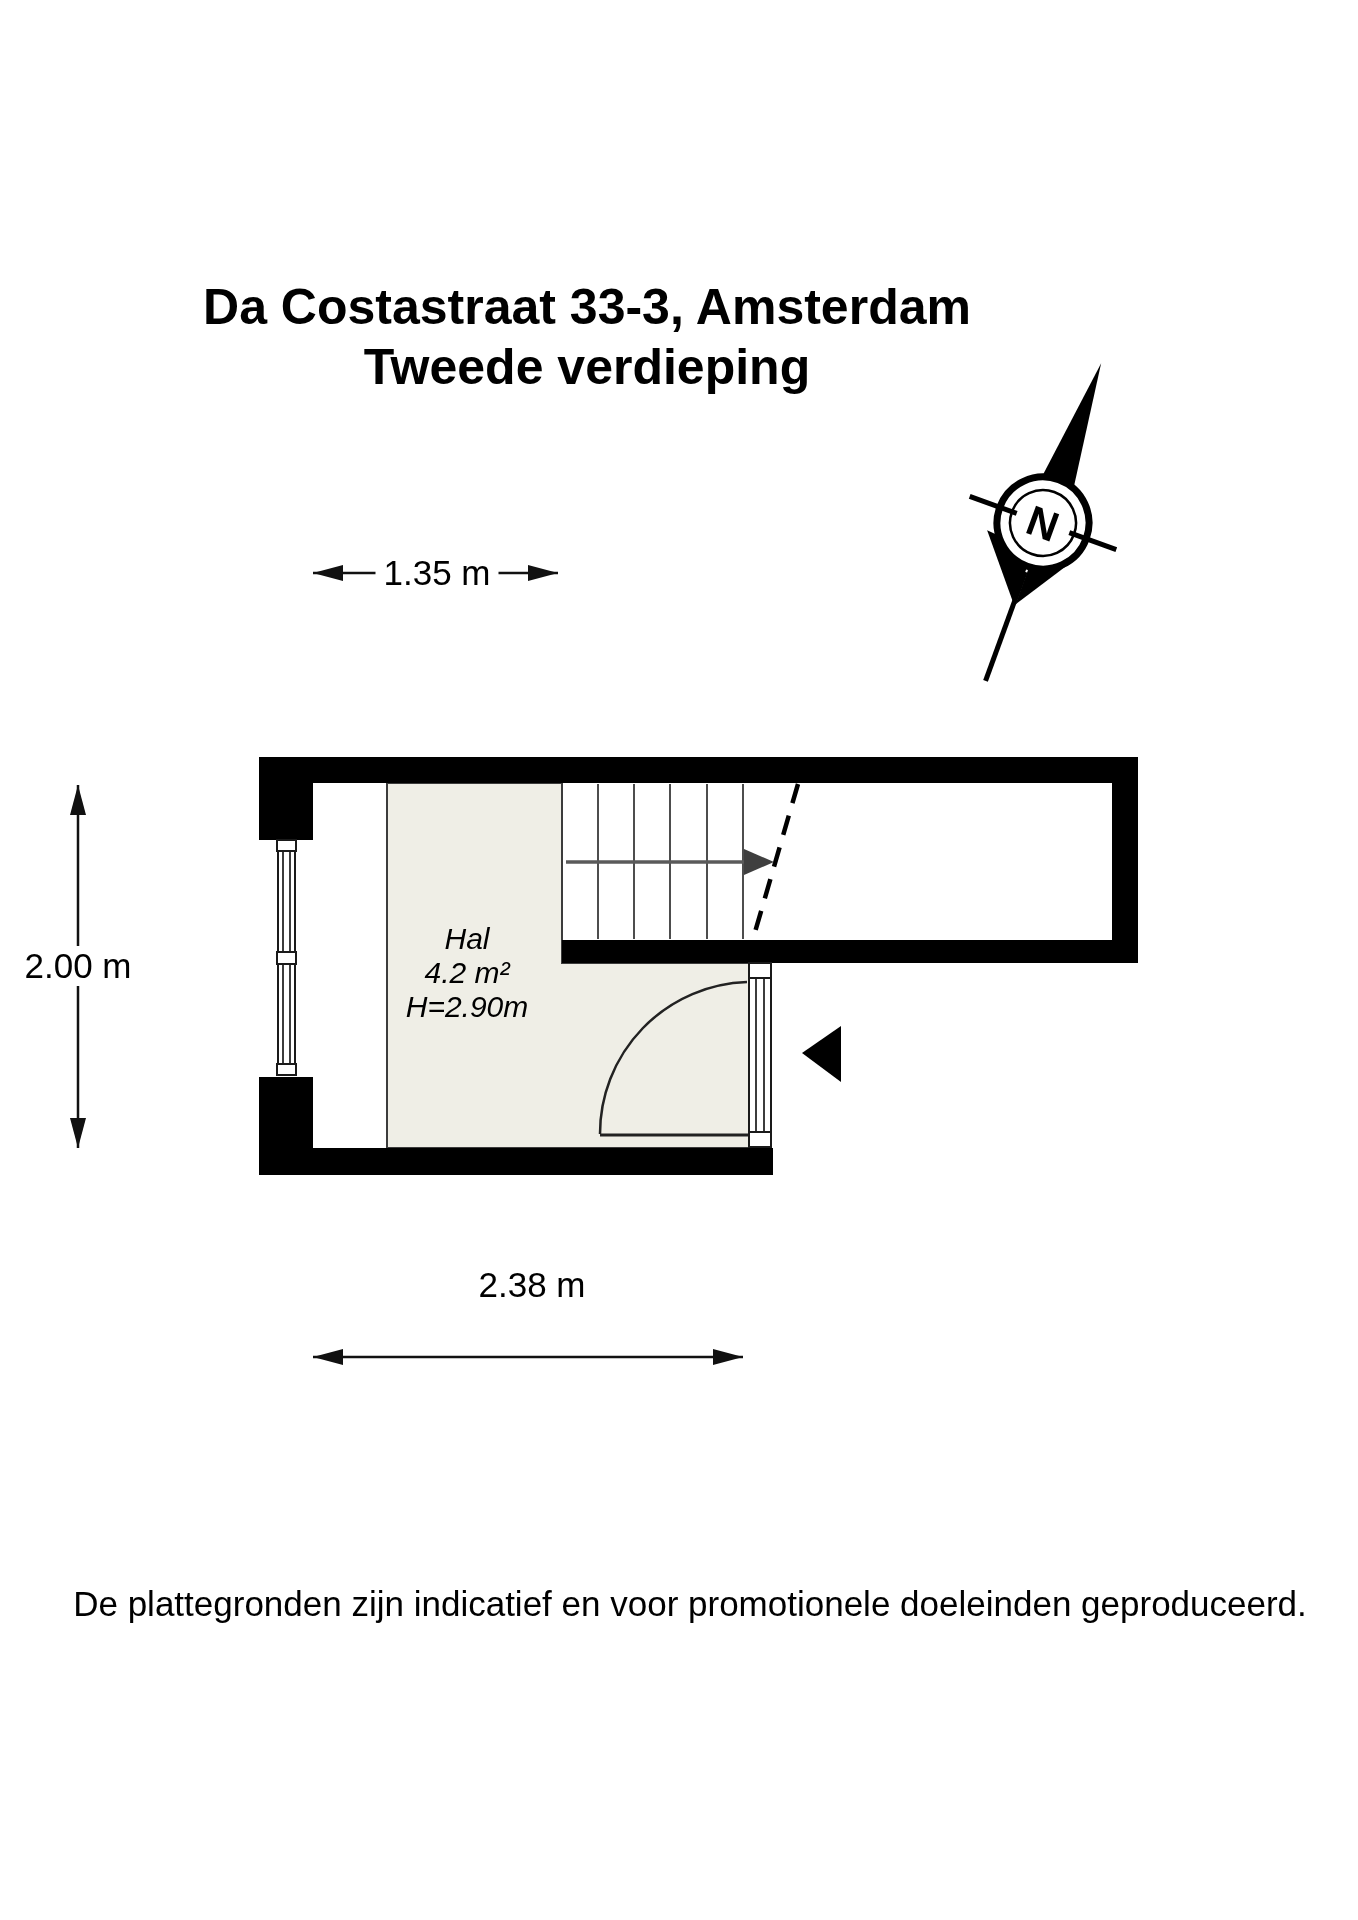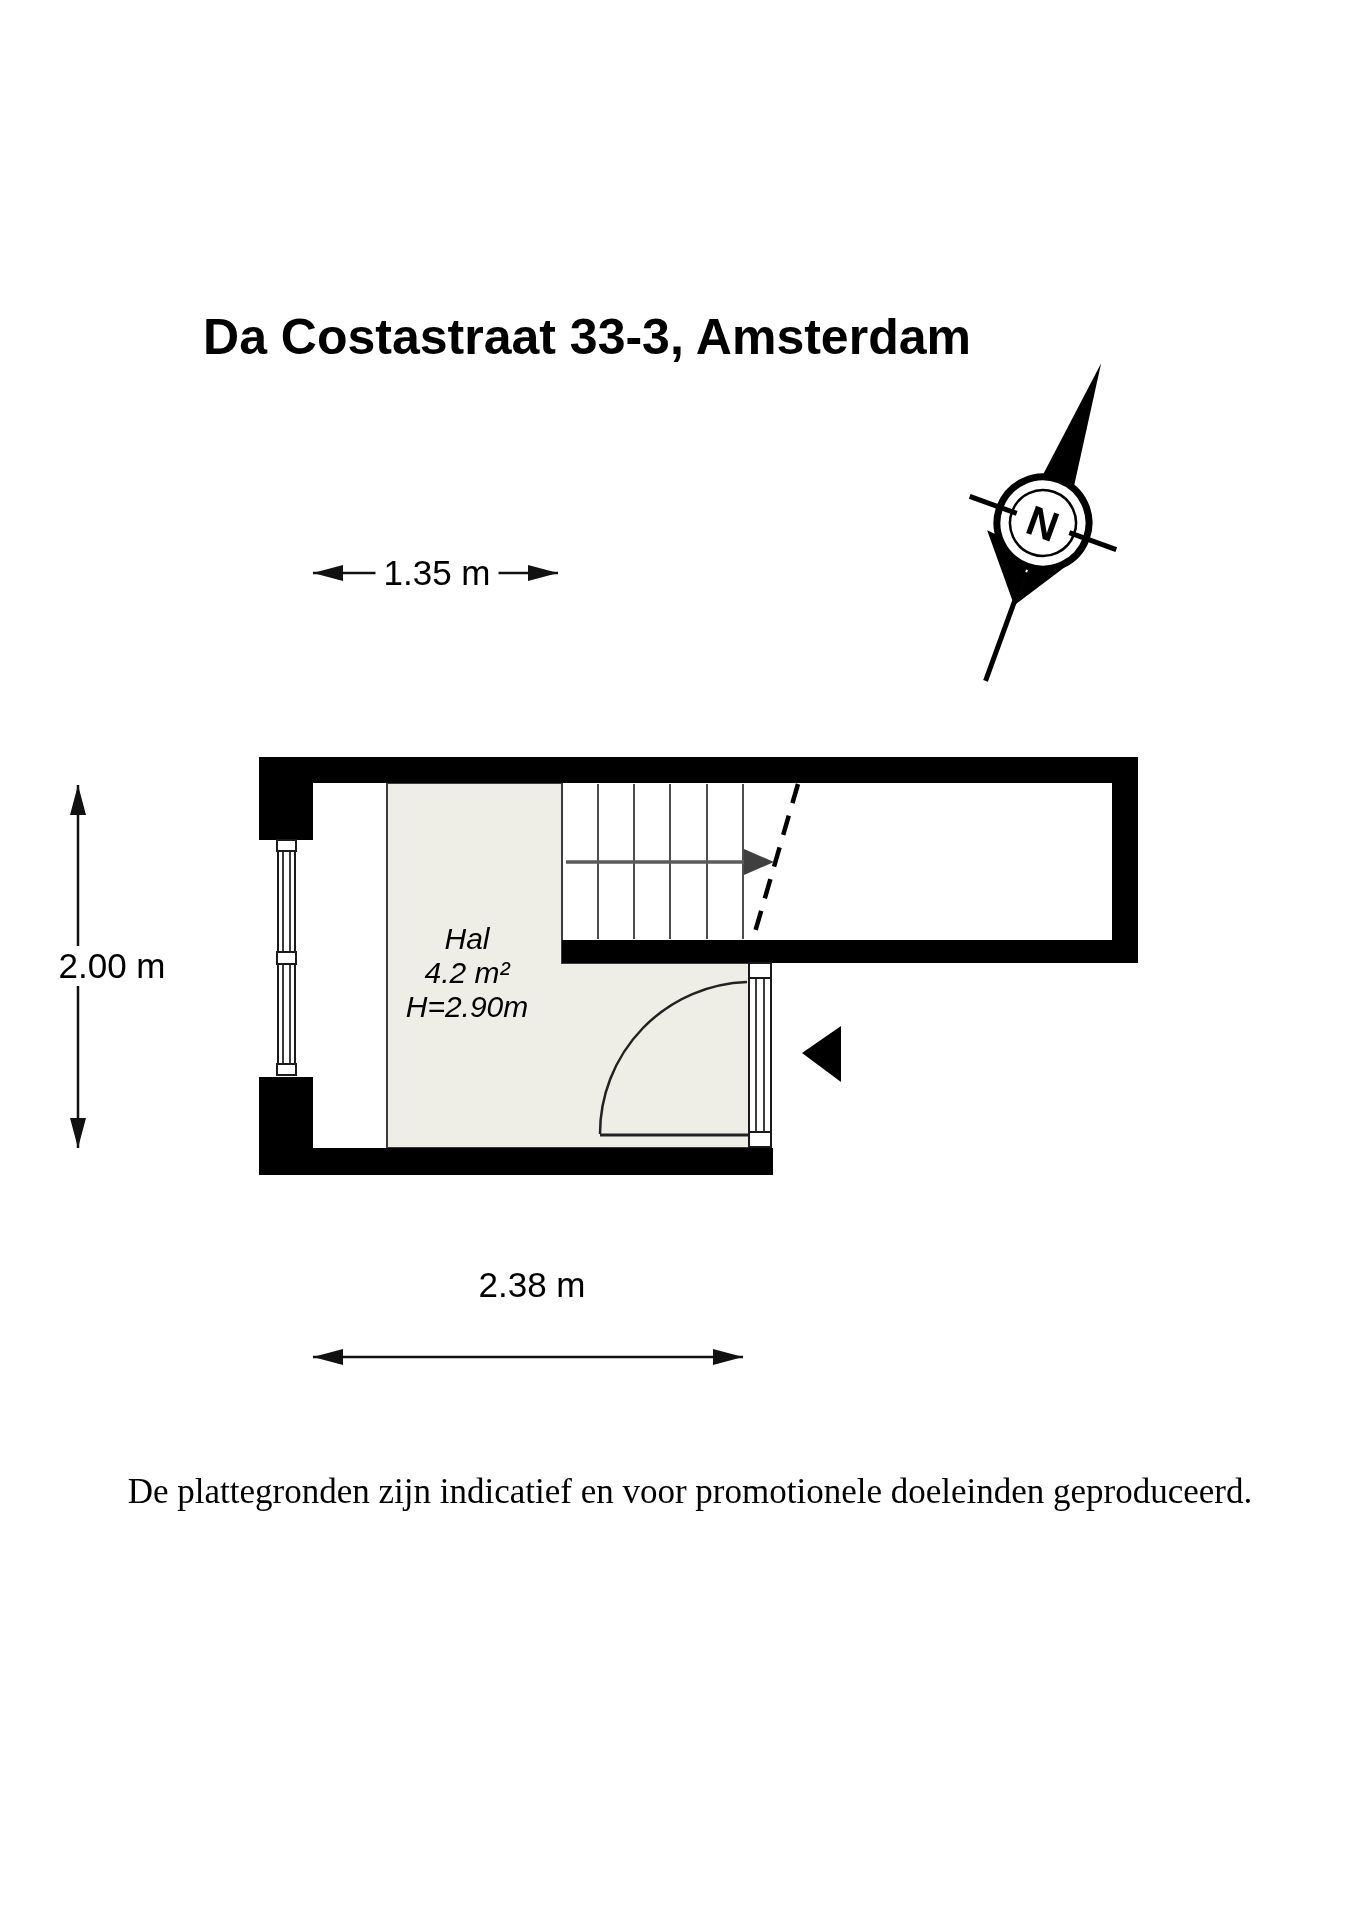--- a/index.html
+++ b/index.html
@@ -22,20 +22,21 @@
   .dimline{stroke:#111;stroke-width:2.5;fill:none;}
   .dimhead{fill:#111;}
 </style>
 </head>
 <body>
 
 <div class="canvas">
 
   <div class="abs center title" style="left:587px;top:337px;">
     <div>Da Costastraat 33-3, Amsterdam</div>
+    <div>Tweede verdieping</div>
   </div>
 
   <svg width="320" height="400" style="left:883px;top:323px;" viewBox="0 0 320 400">
     <g transform="translate(160,200) rotate(20)">
       <polygon points="-50,26 0,86 0,30" fill="#000"></polygon>
       <polygon points="2,86 42,24 2,28" fill="#000"></polygon>
       <line x1="0" y1="52" x2="0" y2="168" stroke="#000" stroke-width="5"></line>
       <polygon points="0,-170 -17,-42 17,-42" fill="#000"></polygon>
       <circle cx="0" cy="0" r="46" fill="#fff" stroke="#000" stroke-width="7"></circle>
       <circle cx="0" cy="0" r="33" fill="none" stroke="#000" stroke-width="2.5"></circle>
@@ -102,26 +103,26 @@
     </g>
 
     <g>
       <line class="dimline" x1="313" y1="1357" x2="743" y2="1357"></line>
       <polygon class="dimhead" points="313,1357 343,1349 343,1365"></polygon>
       <polygon class="dimhead" points="743,1357 713,1349 713,1365"></polygon>
     </g>
   </svg>
 
   <div class="abs center dim-label" style="left:437px;top:573px;">1.35 m</div>
-  <div class="abs center dim-label" style="left:78px;top:966px;margin-left:34px;">2.00 m</div>
+  <div class="abs center dim-label" style="left:78px;top:966px;">2.00 m</div>
   <div class="abs center dim-label" style="left:532px;top:1285px;">2.38 m</div>
 
   <div class="abs center room-label" style="left:467px;top:973px;">
     <div>Hal</div>
     <div>4.2 m²</div>
     <div>H=2.90m</div>
   </div>
 
-  <div class="abs center footer" style="left:690px;top:1492px;font-family:Liberation Serif, serif;">
+  <div class="abs center footer" style="left:690px;top:1604px;">
     <div>De plattegronden zijn indicatief en voor promotionele doeleinden geproduceerd.</div>
   </div>
 
 </div>
 
 </body></html>

